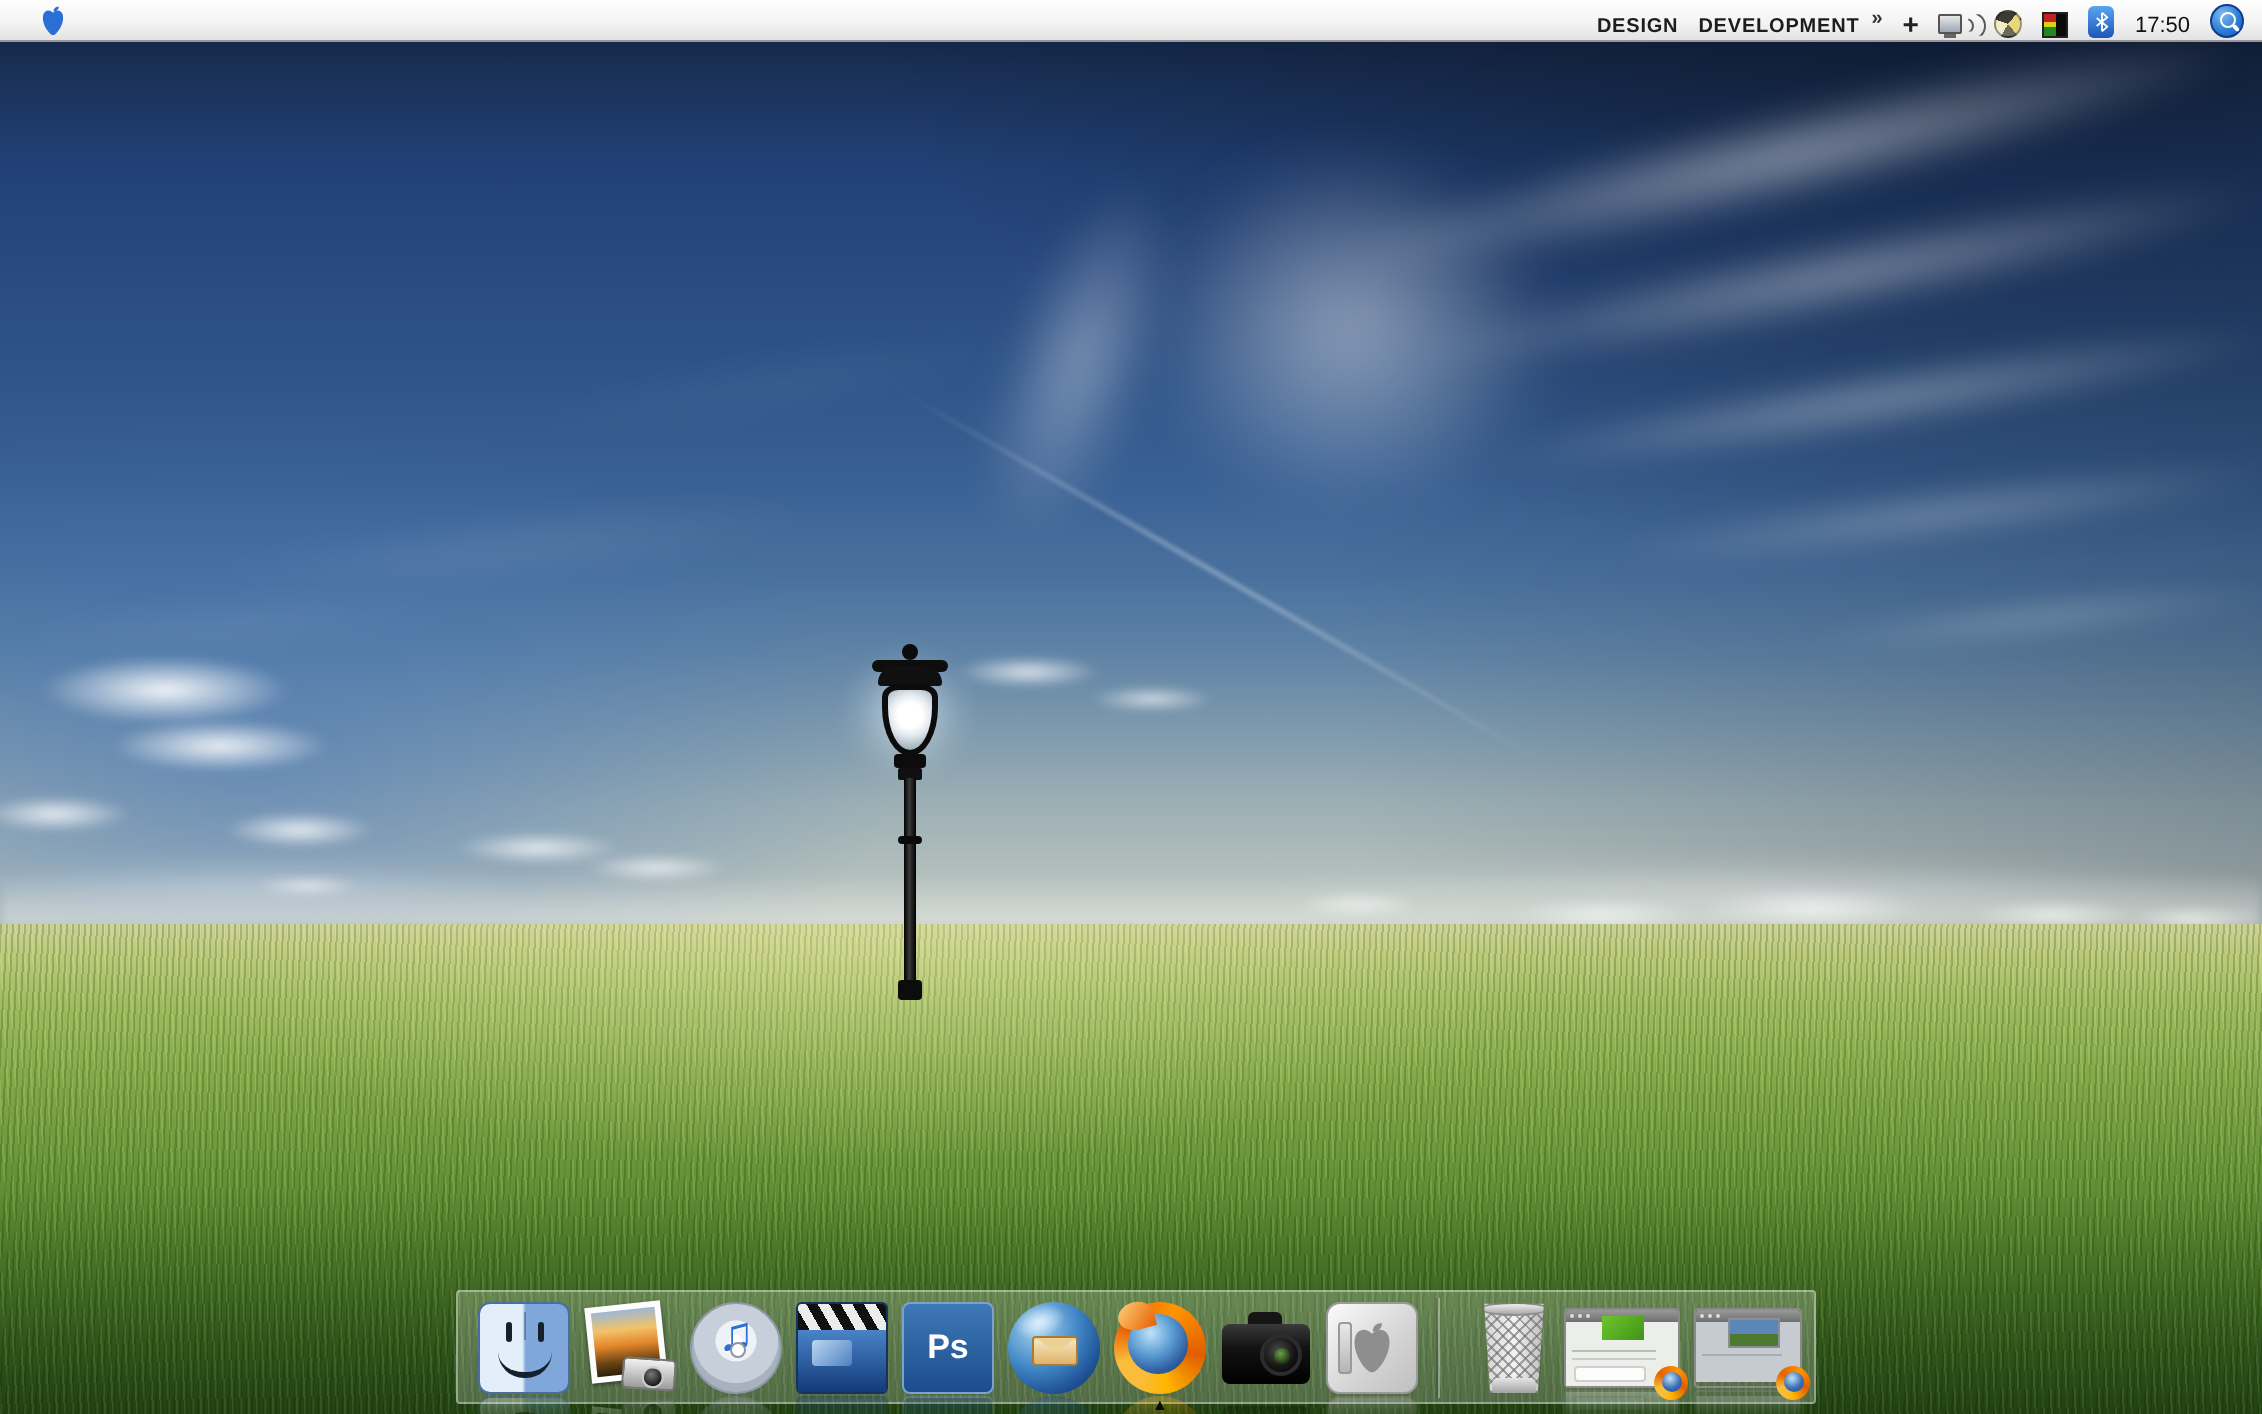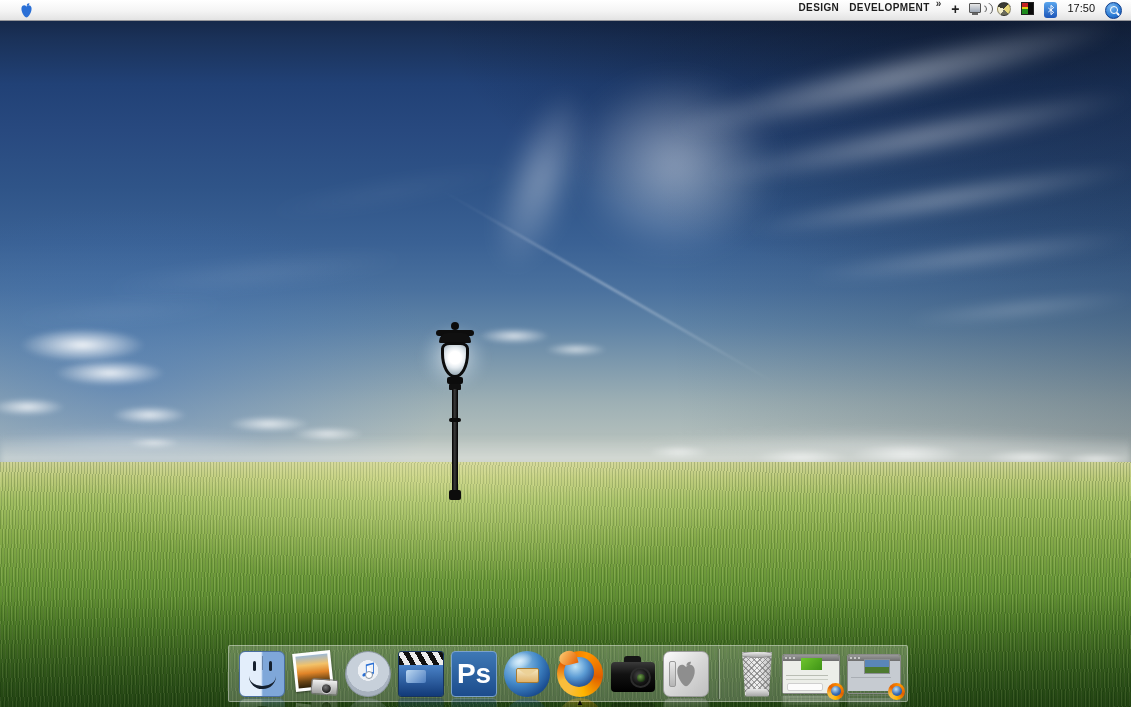--- a/index.html
+++ b/index.html
@@ -43,21 +43,21 @@
   .l-pole{left:25px;top:67px;width:6px;height:103px;
     background:linear-gradient(90deg,#000 0,#3a3a3a 45%,#000 100%);}
   .l-ring{left:22px;top:96px;width:12px;height:4px;background:#0b0b0b;border-radius:2px;}
   .l-base{left:22px;top:168px;width:12px;height:10px;background:#0c0c0c;border-radius:2px;}
 
   
   .menubar{position:absolute;left:0;top:0;width:1131px;height:21px;box-sizing:border-box;
     background:linear-gradient(#ffffff,#f4f4f4 55%,#e3e3e3);border-bottom:1px solid #97979b;
     display:flex;align-items:center;padding:0 9px;z-index:50;}
   .apple{width:16px;height:16px;display:flex;align-items:center;justify-content:center;margin-left:9px;}
-  .mright{margin-left:auto;display:flex;align-items:flex-start;gap:10px;}
+  .mright{margin-left:auto;display:flex;align-items:flex-end;gap:10px;}
   .mlabel{font-size:10px;font-weight:bold;letter-spacing:.4px;color:#1d1d1d;}
   .chev{font-size:10px;font-weight:bold;color:#333;position:relative;top:-4px;margin-left:-4px;}
   .plus{font-size:14px;font-weight:bold;color:#222;line-height:1;}
   .mi{display:inline-block;position:relative;}
   .monitor{width:18px;height:13px;}
   .scr{position:absolute;left:0;top:1px;width:10px;height:8px;border:1px solid #555;border-radius:1px;
     background:linear-gradient(#e8e8e8,#9da7b5);}
   .scr::after{content:"";position:absolute;left:2px;bottom:-3px;width:6px;height:2px;background:#666;}
   .wv{position:absolute;border:1px solid #5a5a5a;border-radius:50%;}
   .w1{left:10px;top:3px;width:6px;height:6px;clip-path:inset(10% 0 10% 58%);}
@@ -110,21 +110,21 @@
   .clap{border-radius:3px;overflow:hidden;border:1px solid #16335e;box-sizing:border-box;}
   .clap .top{position:absolute;left:0;top:0;width:100%;height:13px;
     background:repeating-linear-gradient(60deg,#101010 0 5px,#ececec 5px 10px);}
   .clap .body{position:absolute;left:0;top:13px;width:100%;height:31px;
     background:linear-gradient(180deg,#4a83c8,#123a78);}
   .clap .body::after{content:"";position:absolute;left:7px;top:5px;width:20px;height:13px;border-radius:2px;
     background:linear-gradient(135deg,#bcd8f2,#4f7fc0);}
   
   .ps{border-radius:4px;border:1px solid #7ba2cc;box-sizing:border-box;
     background:linear-gradient(180deg,#3e78b5,#1c4c8c);display:flex;align-items:center;justify-content:center;}
-  .ps span{color:#fff;font-size:28px;font-weight:bold;}
+  .ps span{color:#fff;font-size:17px;font-weight:bold;}
   
   .tbird{border-radius:50%;
     background:radial-gradient(circle at 32% 28%,#a8d4f0,#4186c6 45%,#1c4f92 75%,#113663);}
   .tbird::before{content:"";position:absolute;left:3px;top:2px;width:26px;height:16px;border-radius:50%;
     background:radial-gradient(closest-side,rgba(230,245,255,.85),transparent);transform:rotate(-18deg);}
   .tbird .env{position:absolute;left:12px;top:17px;width:23px;height:15px;border-radius:2px;
     background:linear-gradient(#f6e9c4,#dfb36a);border:1px solid #a87c34;box-sizing:border-box;}
   .tbird .env::after{content:"";position:absolute;left:1px;top:0;width:0;height:0;
     border-left:10px solid transparent;border-right:10px solid transparent;border-top:7px solid #ecd197;}
   

